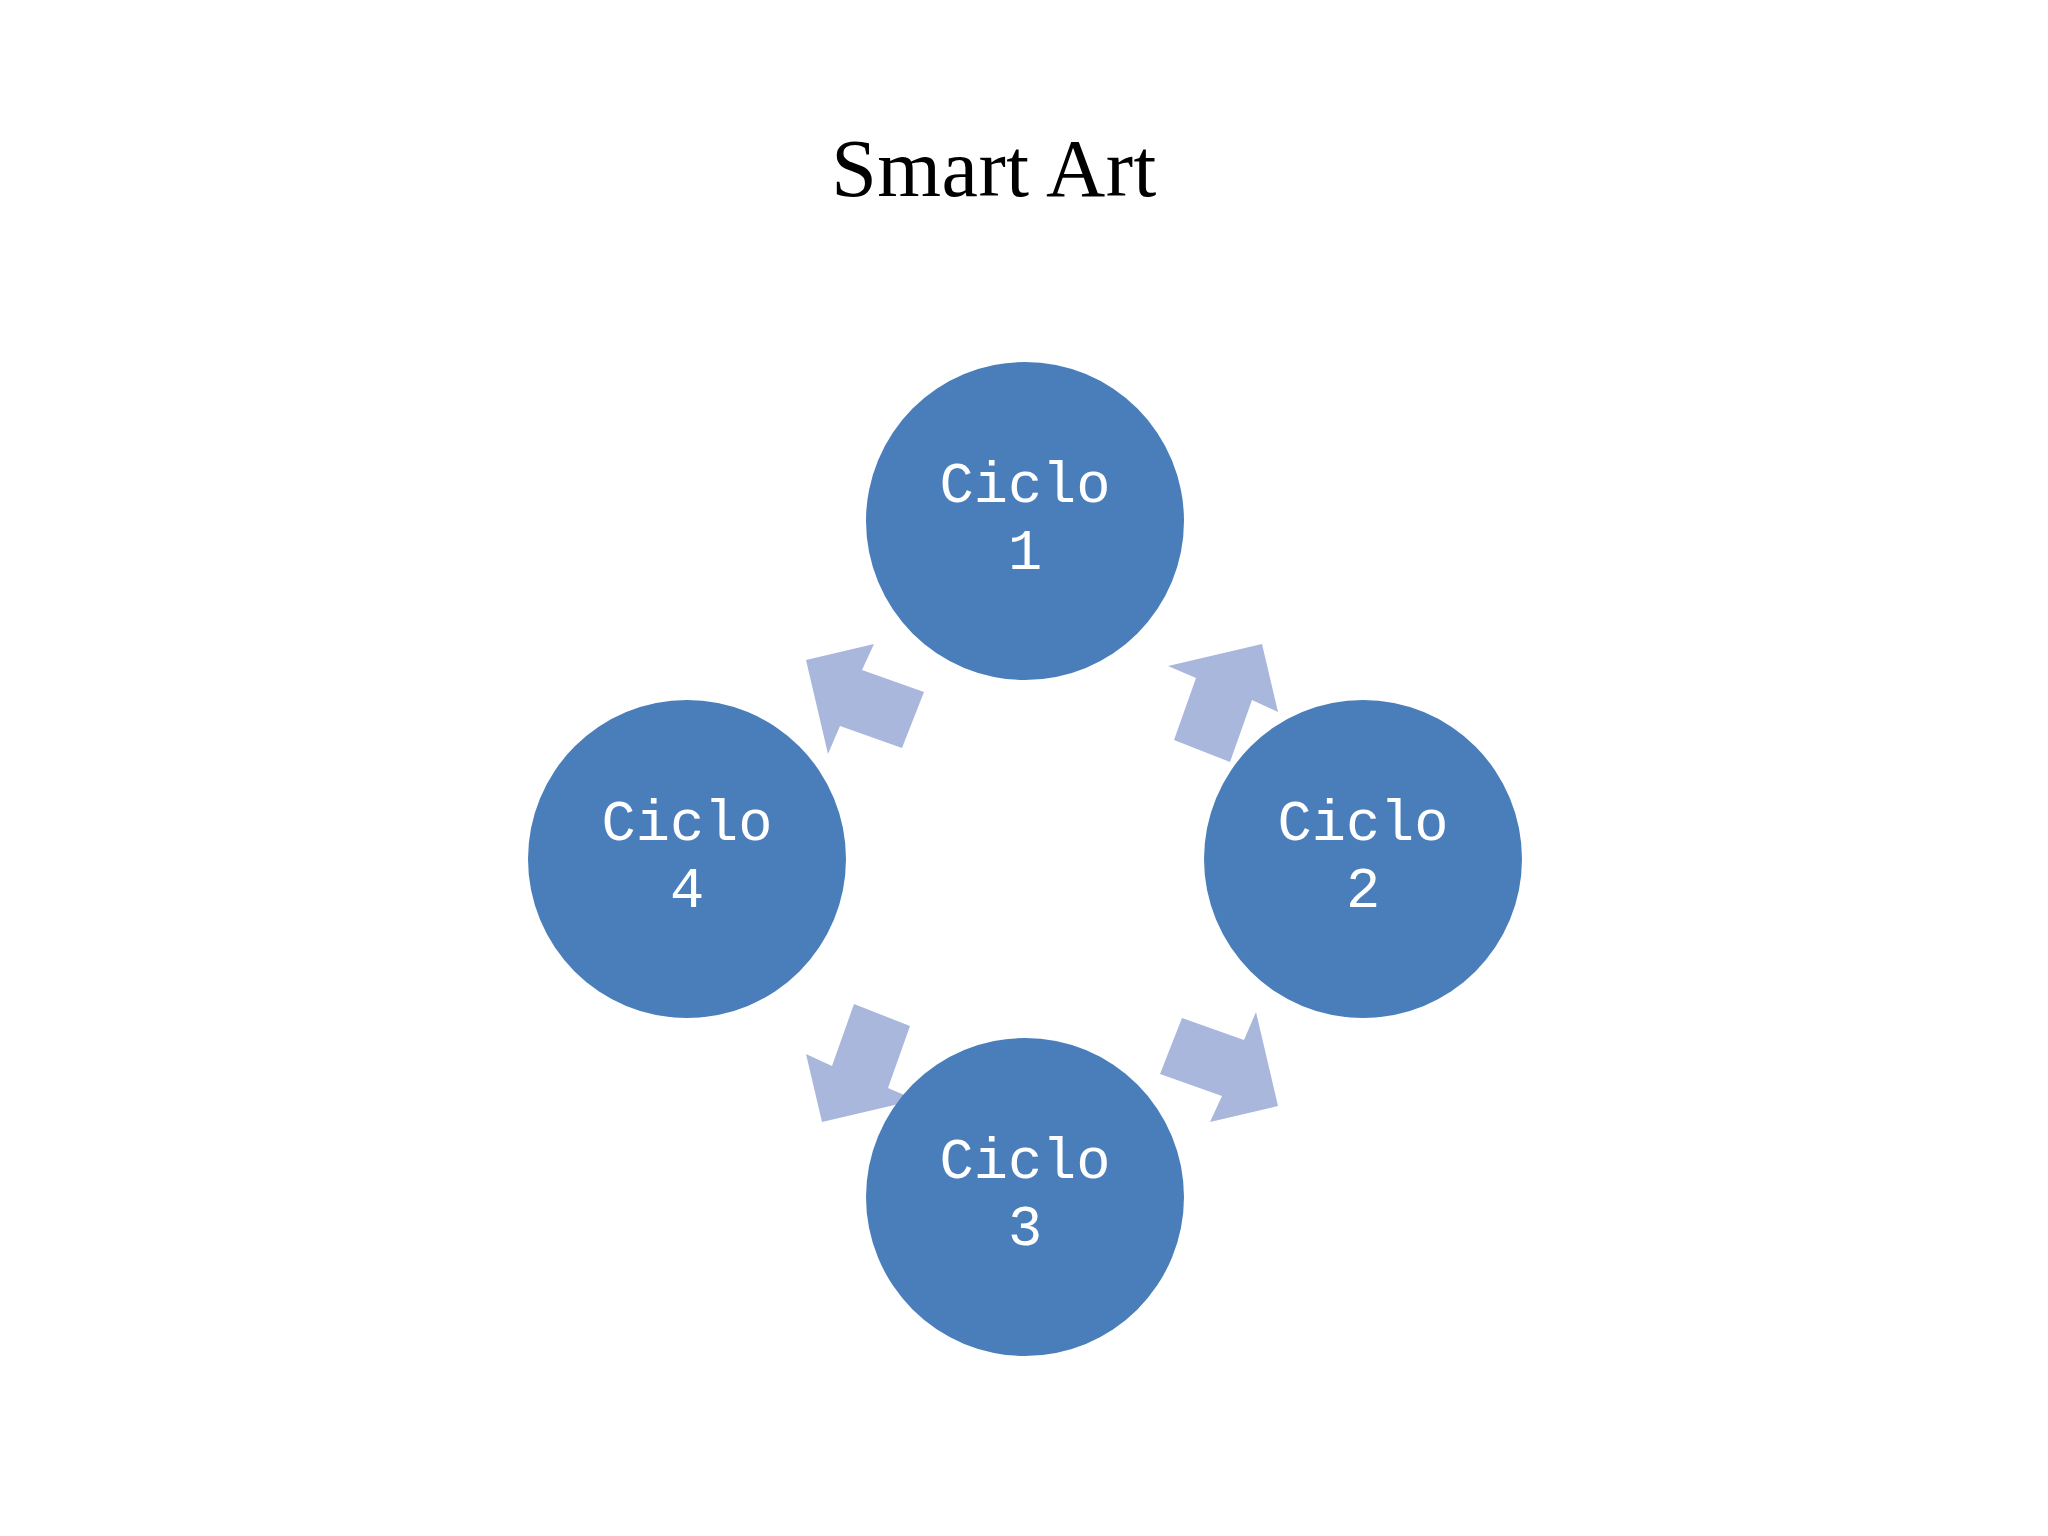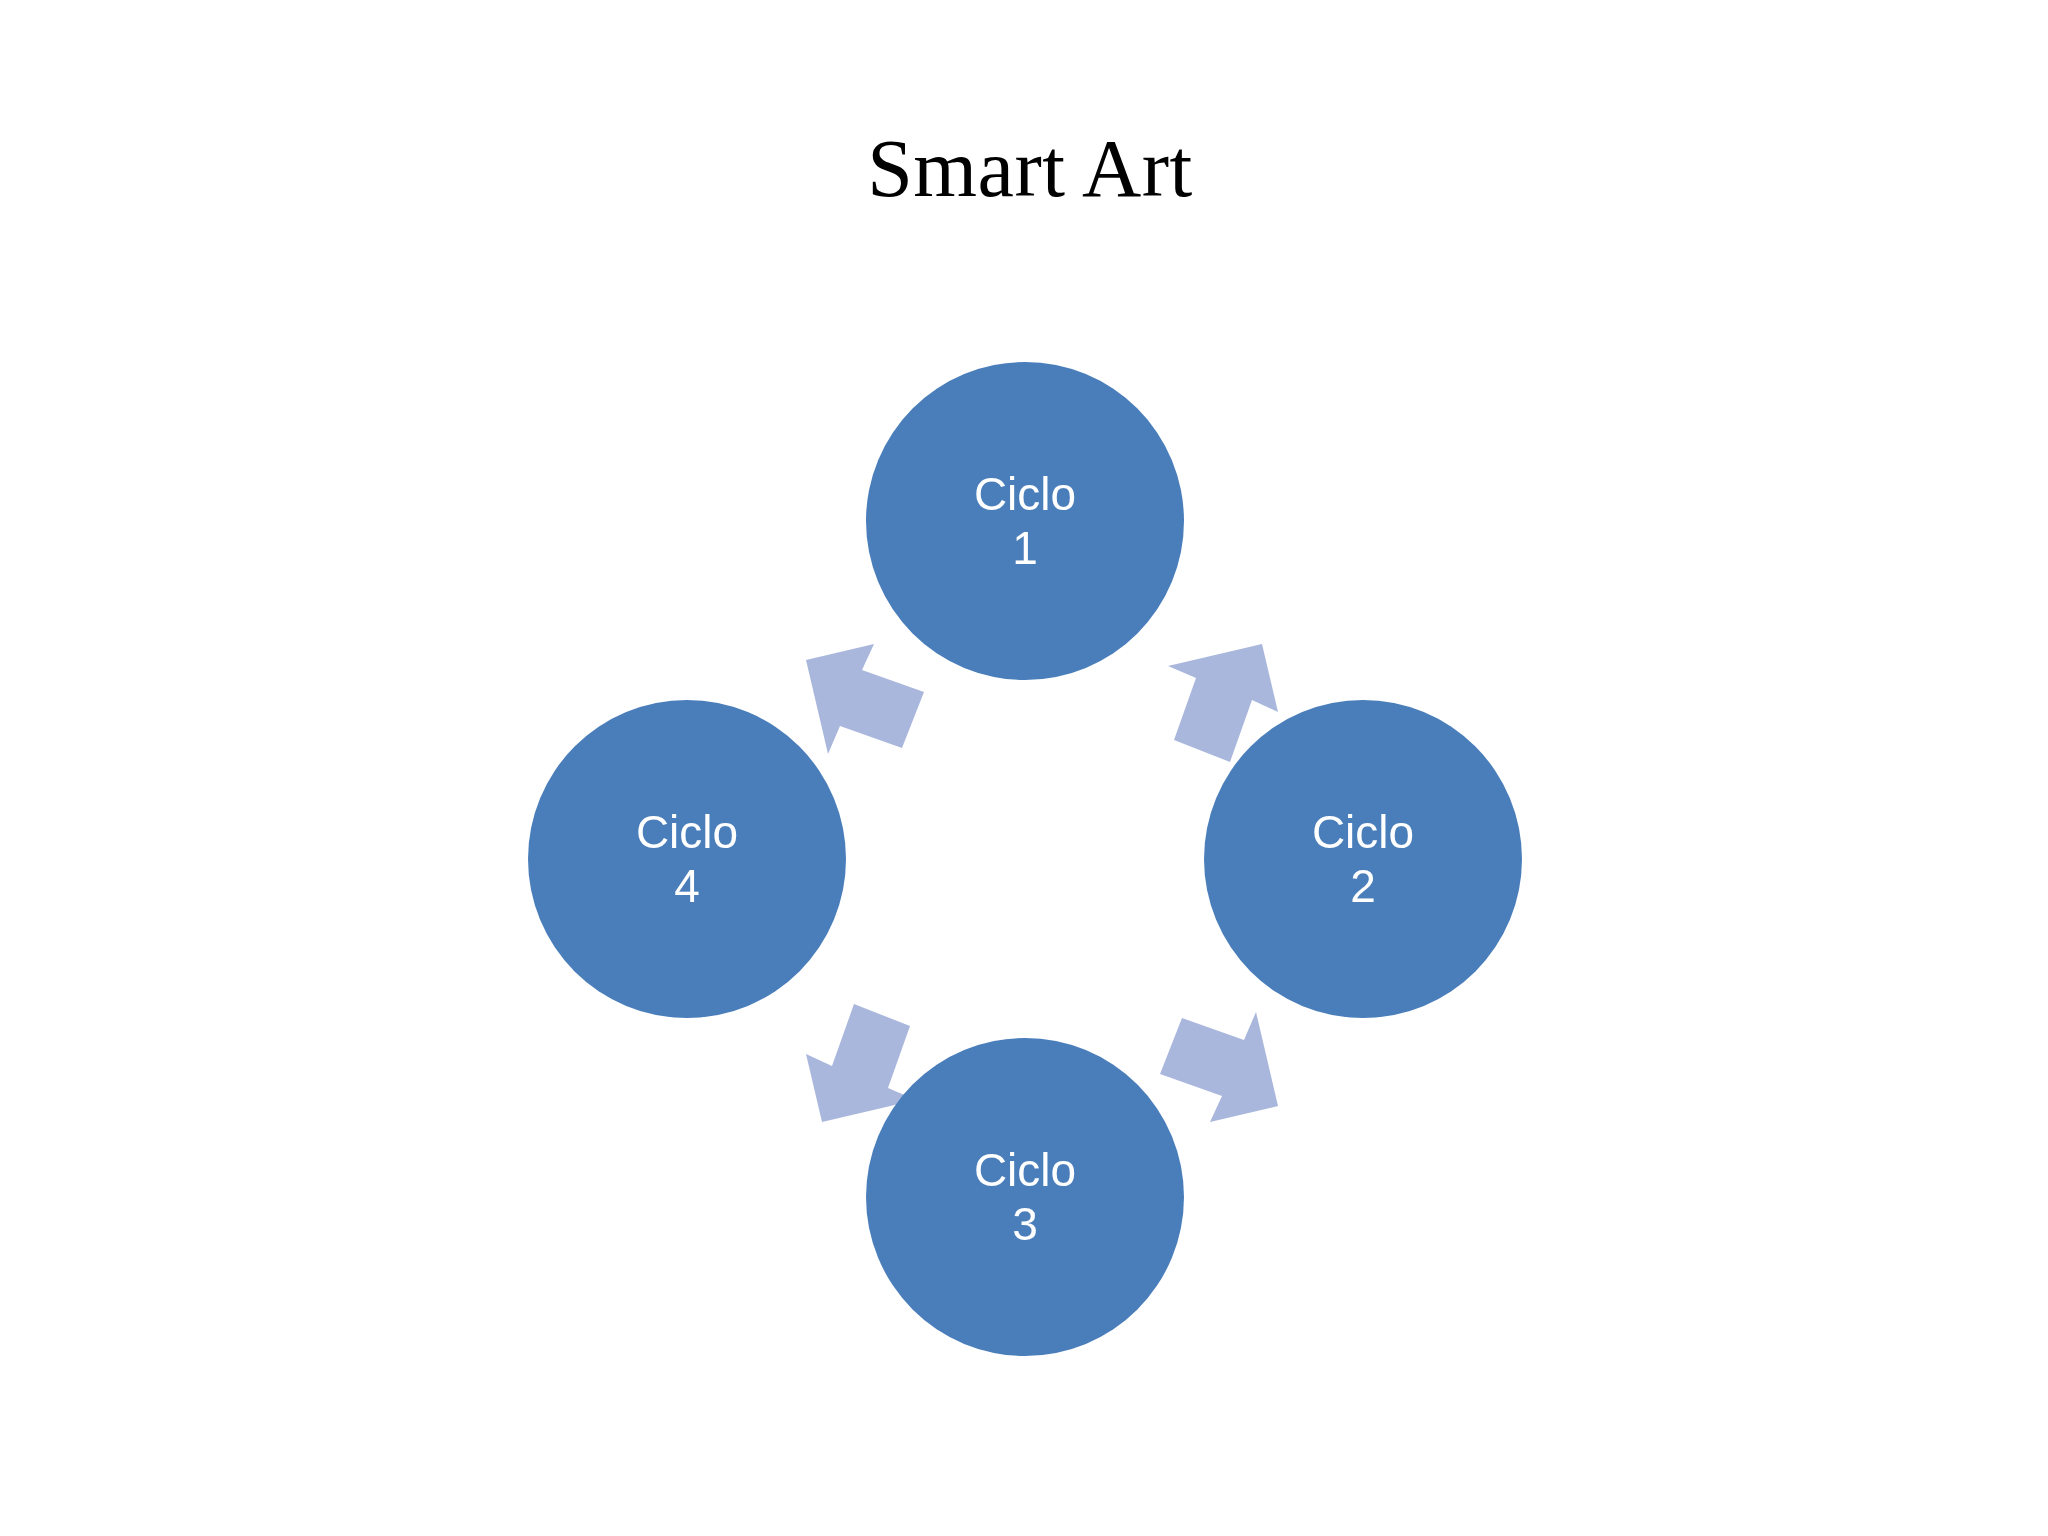--- a/index.html
+++ b/index.html
@@ -28,21 +28,20 @@
     top: 128px;
     width: 1988px;
     text-align: center;
     font-family: "Liberation Serif", "DejaVu Serif", serif;
     font-size: 82px;
     font-weight: 400;
     color: #000000;
     line-height: 1.0;
     letter-spacing: 0.5px;
     white-space: nowrap;
-    margin-left: 36px;
   }
 
   
   #diagram {
     position: absolute;
     left: 0;
     top: 0;
     width: 2048px;
     height: 1536px;
   }
@@ -56,23 +55,23 @@
     background: #4a7ebb;
     display: flex;
     flex-direction: column;
     align-items: center;
     justify-content: center;
     box-sizing: border-box;
   }
   .node-label,
   .node-index {
     color: #ffffff;
-    font-family: Liberation Sans, sans-serif;
+    font-family: Liberation Mono, monospace;
     font-weight: 400;
-    font-size: 46px;
+    font-size: 57px;
     line-height: 1.18;
     text-align: center;
     white-space: nowrap;
   }
 
   #node-1 { left: 866px;  top: 362px;  }
   #node-2 { left: 1204px; top: 700px;  }
   #node-3 { left: 866px;  top: 1038px; }
   #node-4 { left: 528px;  top: 700px;  }
 

